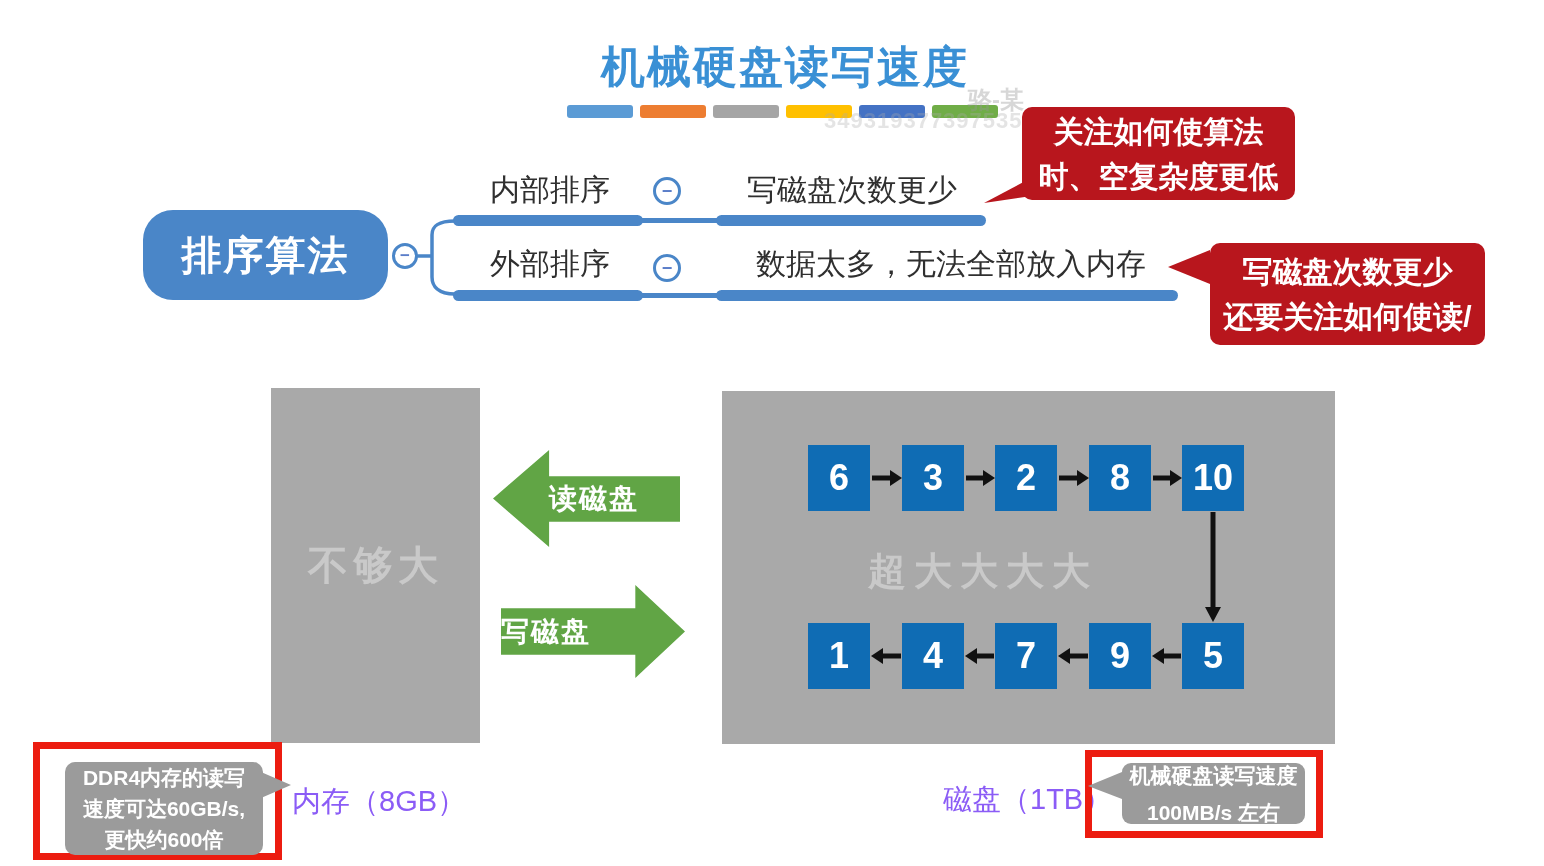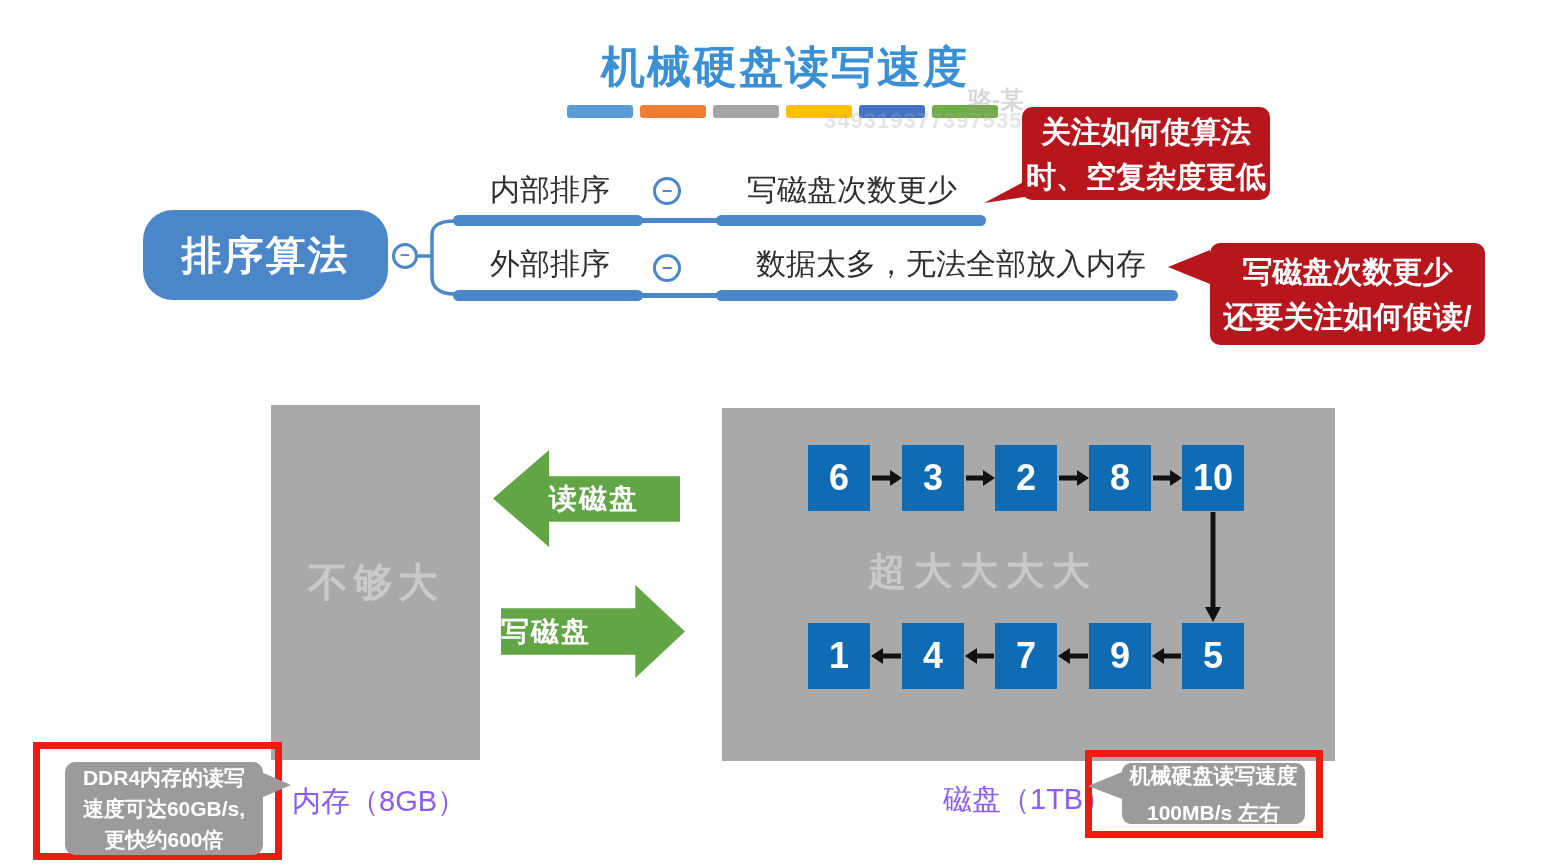--- a/index.html
+++ b/index.html
@@ -33,21 +33,21 @@
   .branch-text{font-size:30px;color:#2f2f2f;font-weight:500;text-align:center;white-space:nowrap;}
   .bar{background:#4a86c8;border-radius:5.5px;height:11px;}
   .thin{background:#4a86c8;height:5px;}
 
   
   .red-callout{background:#b8161d;border-radius:10px;color:#fff;font-weight:bold;
     display:flex;flex-direction:column;align-items:center;justify-content:center;text-align:center;}
   .red-callout .ln{font-size:30px;line-height:45px;white-space:nowrap;}
 
   
-  .gray-box{background:#a9a9a9;display:flex;align-items:center;justify-content:center;margin-top:17px;}
+  .gray-box{background:#a9a9a9;display:flex;align-items:center;justify-content:center;}
   .gray-box-text{color:#c9c9c9;font-weight:bold;}
 
   
   .flow-arrow{background:#61a545;display:flex;align-items:center;
     color:#fff;font-size:28px;font-weight:bold;letter-spacing:2px;}
   .flow-left{clip-path:polygon(0% 50%,30% 0%,30% 27%,100% 27%,100% 74%,30% 74%,30% 100%);padding-left:0;}
   .flow-left span{margin-left:56px;}
   .flow-right{clip-path:polygon(100% 50%,73% 0%,73% 25%,0% 25%,0% 75%,73% 75%,73% 100%);}
   .flow-right span{margin-right:50px;}
 
@@ -102,21 +102,21 @@
   <div class="abs branch-text" style="left:455px;top:244px;width:190px;">外部排序</div>
   <div class="abs minus minus-b2">−</div>
   <div class="abs branch-text" style="left:716px;top:244px;width:470px;">数据太多，无法全部放入内存</div>
   <div class="abs bar" style="left:453px;top:290px;width:190px;"></div>
   <div class="abs thin" style="left:640px;top:293px;width:78px;"></div>
   <div class="abs bar" style="left:716px;top:290px;width:462px;"></div>
 
   <svg class="abs" style="left:984px;top:170px;" width="64" height="40">
     <polygon points="62,0 0,33 62,24" fill="#b8161d"></polygon>
   </svg>
-  <div class="abs red-callout" style="left:1022px;top:107px;width:248px;height:93px;">
+  <div class="abs red-callout" style="left:1022px;top:107px;width:273px;height:93px;">
     <div class="ln">关注如何使算法</div>
     <div class="ln">时、空复杂度更低</div>
   </div>
 
   <svg class="abs" style="left:1168px;top:250px;" width="44" height="36">
     <polygon points="42,0 0,17 42,34" fill="#b8161d"></polygon>
   </svg>
   <div class="abs red-callout" style="left:1210px;top:243px;width:275px;height:102px;">
     <div class="ln">写磁盘次数更少</div>
     <div class="ln">还要关注如何使读/</div>

